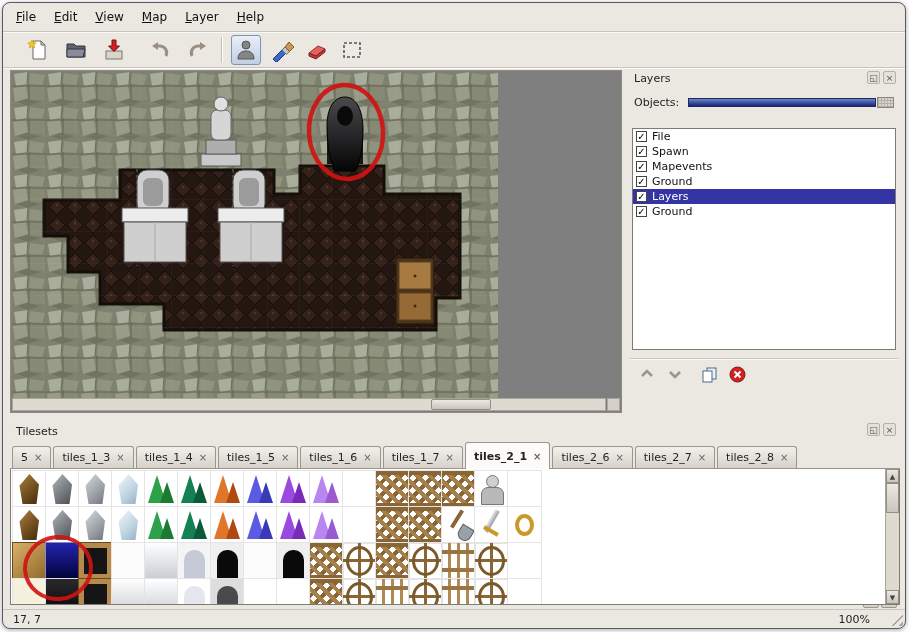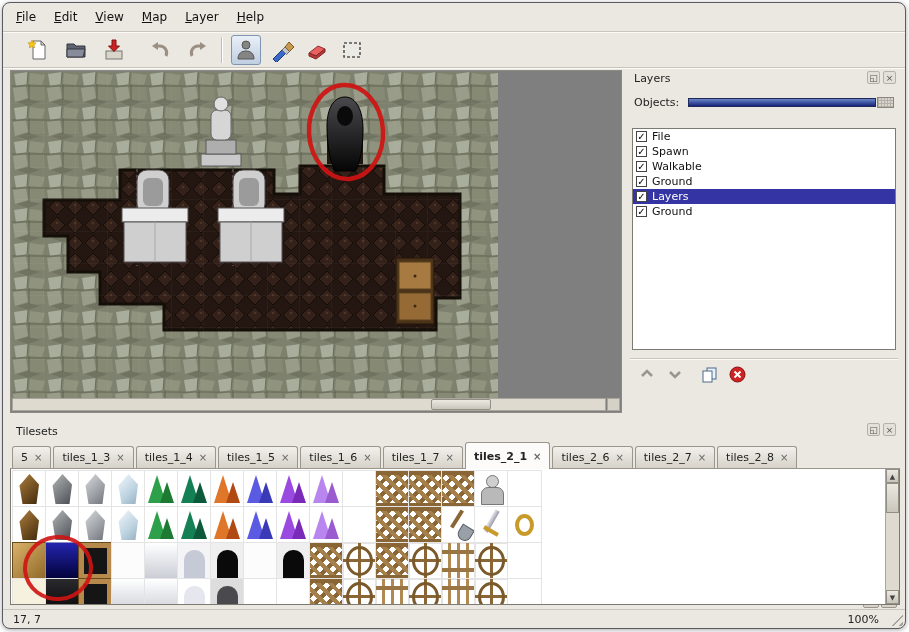--- a/index.html
+++ b/index.html
@@ -133,21 +133,21 @@
   .t-arch-pale  { background:#f4f4f7; } .t-arch-pale::before  { background:#c6cad6; }
   .t-arch-dark  { background:#dddddd; } .t-arch-dark::before  { background:#4a4a4e; }
   .t-arch-white { background:#ffffff; } .t-arch-white::before { background:#e6e6ee; }
   .tile-annotation { position:absolute; left:12px; top:66px; width:70px; height:66px;
     border:4px solid #cf1312; border-radius:50%; transform:rotate(-6deg); opacity:.9; pointer-events:none; }
 
   
   .statusbar { position:absolute; left:0; right:0; bottom:0; height:19px;
                border-top:1px solid #c9c5bc; font-size:11px; color:#222; }
   .status-coords { position:absolute; left:10px; top:3px; }
-  .status-zoom { position:absolute; right:26px; top:3px;margin-left:40px; }
+  .status-zoom { position:absolute; right:35px; top:3px;margin-left:40px; }
   .grip { position:absolute; right:2px; bottom:2px; width:13px; height:13px;
           background:repeating-linear-gradient(135deg,#a8a49b 0 2px,transparent 2px 5px);
           clip-path:polygon(100% 0,100% 100%,0 100%); }
 </style>
 </head>
 <body>
 
 <div class="window">
 
   <div class="menubar"><span class="menu-item">File</span><span class="menu-item">Edit</span><span class="menu-item">View</span><span class="menu-item">Map</span><span class="menu-item">Layer</span><span class="menu-item">Help</span></div>
@@ -309,21 +309,21 @@
         <div class="layer-row">
           <span class="cb">✓</span>
           <span>File</span>
         </div>
         <div class="layer-row">
           <span class="cb">✓</span>
           <span>Spawn</span>
         </div>
         <div class="layer-row">
           <span class="cb">✓</span>
-          <span>Walkable</span>
+          <span>Mapevents</span>
         </div>
         <div class="layer-row">
           <span class="cb">✓</span>
           <span>Ground</span>
         </div>
         <div class="layer-row selected">
           <span class="cb">✓</span>
           <span>Layers</span>
         </div>
         <div class="layer-row">

